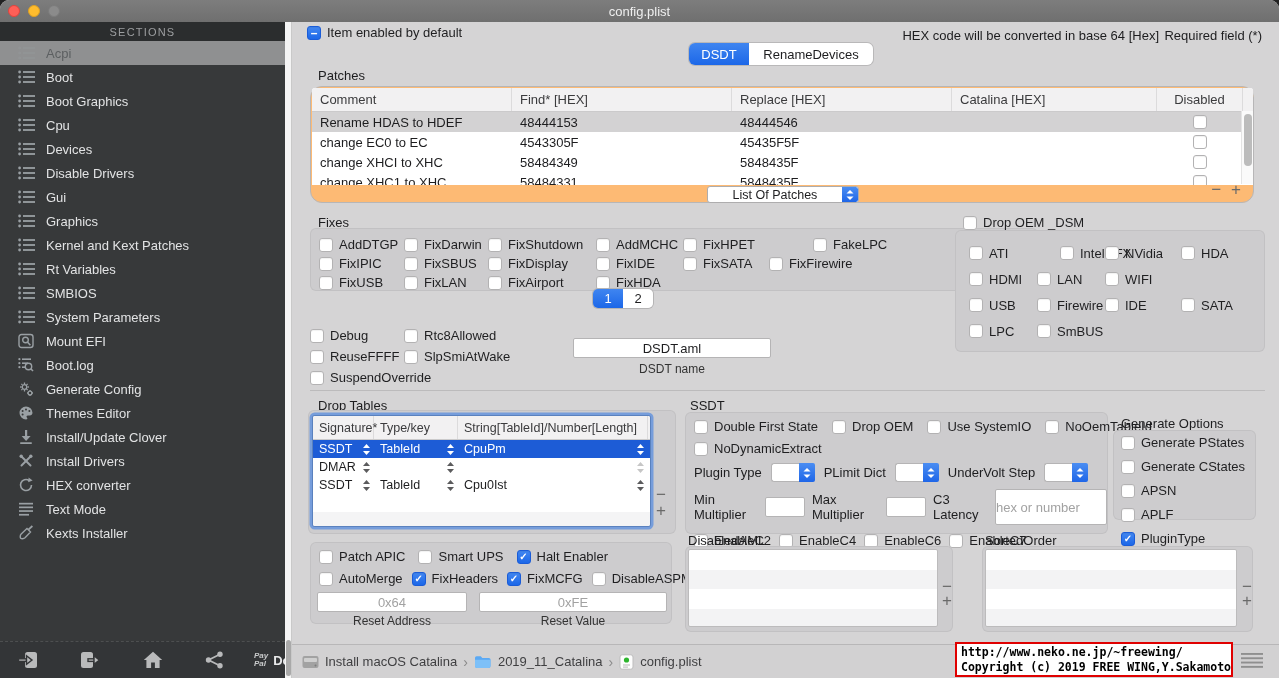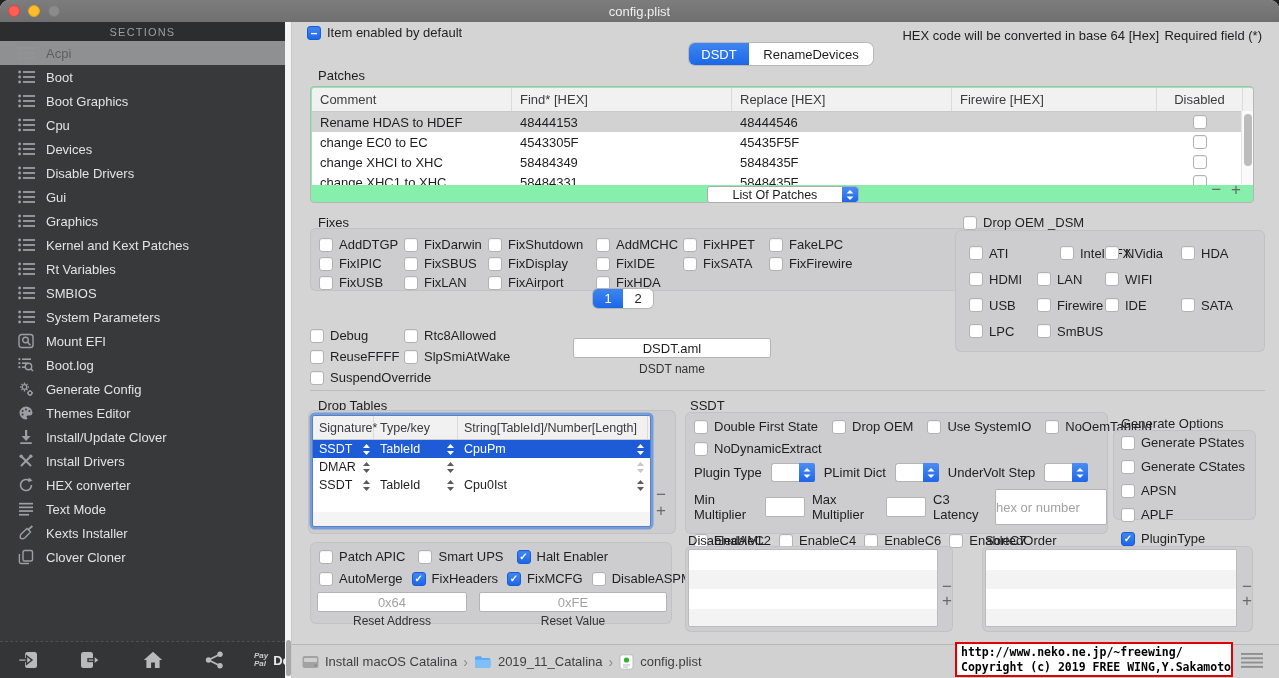--- a/index.html
+++ b/index.html
@@ -48,21 +48,21 @@
 
   .panel { position:absolute; background:#cdccce; border-radius:6px; border:1px solid rgba(0,0,0,.05); }
 
   
   .tabs { position:absolute; display:flex; border-radius:6px; overflow:hidden; box-shadow:0 0 0 1px #b9b8b9; height:22px;}
   .tab { display:flex; align-items:center; justify-content:center; font-size:13px; }
   .tab.active { background:linear-gradient(#3f85f0,#1c67e8); color:#fff; width:60px;}
   .tab.idle { background:#fff; color:#1d1d1f; width:124px; }
 
   
-  .pt-box { position:absolute; background:#86efac; border:1px solid #b7b6b7; border-radius:4px; }
+  .pt-box { position:absolute; background:#fdba74; border:1px solid #b7b6b7; border-radius:12px; }
   .pt-table { position:absolute; left:1px; top:1px; width:941px; height:97px; background:#fff; overflow:hidden; border-radius:3px 3px 0 0;}
   .pt-h { display:flex; height:24px; background:#f2f1f2; border-bottom:1px solid #cbcacb; }
   .pt-hc { display:flex; align-items:center; padding-left:8px; font-size:13px; color:#3b3b3d; border-right:1px solid #dcdbdc; }
   .pt-row { display:flex; height:20px; background:#fff; }
   .pt-row.sel { background:#d3d2d3; }
   .pt-c { display:flex; align-items:center; padding-left:8px; font-size:13px; overflow:hidden; white-space:nowrap;}
   .pt-check { display:flex; align-items:center; justify-content:center; }
   .pt-sb { position:absolute; right:0; top:24px; width:12px; height:73px; background:#fafafa; border-left:1px solid #e4e4e4;}
   .pt-sb .thumb { position:absolute; left:2px; top:3px; width:8px; height:52px; background:#bcbcbc; border-radius:4px;}
   .lop { position:absolute; left:396px; width:152px; height:17px; background:#fff; border:1px solid #aeadae; border-radius:3px;
@@ -414,29 +414,20 @@
           <span class="slabel">Text Mode</span>
         </div>
         <div class="side-item">
           <span class="sicon">
             <svg width="16" height="16" viewBox="0 0 16 16">
               <path d="M9 3.5 L12.5 7 L7 12.8 C5.6 14.2 3.2 13.8 2.7 13.3 C2.2 12.8 1.8 10.4 3.2 9 Z" fill="none" stroke="#9aa0a4" stroke-width="1.4"></path>
               <line x1="10.4" y1="4.6" x2="14.4" y2="1" stroke="#9aa0a4" stroke-width="1.8"></line>
             </svg>
           </span>
           <span class="slabel">Kexts Installer</span>
-        </div>
-        <div class="side-item">
-          <span class="sicon">
-            <svg width="16" height="16" viewBox="0 0 16 16">
-              <rect x="5" y="1.5" width="9.5" height="10.5" rx="1.5" fill="none" stroke="#9aa0a4" stroke-width="1.4"></rect>
-              <path d="M11 14.5 H3.2 a1.8 1.8 0 0 1 -1.8-1.8 V5" fill="none" stroke="#9aa0a4" stroke-width="1.4"></path>
-            </svg>
-          </span>
-          <span class="slabel">Clover Cloner</span>
         </div>
       </div>
     <div class="side-toolbar">
       <span class="tb-icon" style="margin-left:18px" id="ic-import">
           <svg width="20" height="18" viewBox="0 0 20 18">
             <rect x="7" y="1" width="12" height="16" rx="2.5" fill="#b9babb"></rect>
             <g stroke="#333537" stroke-width="1.4">
               <rect x="0.5" y="7.8" width="8" height="2.6" fill="#b9babb"></rect>
               <path d="M8.5 4.8 L14 9.1 L8.5 13.4 Z" fill="#b9babb"></path>
             </g>
@@ -496,21 +487,21 @@
       <div class="tab idle">RenameDevices</div>
     </div>
 
     <div class="abs lbl" style="left:26px; top:46px;">Patches</div>
     <div class="pt-box" style="left:18px; top:64px; width:944px; height:117px;">
       <div class="pt-table">
         <div class="pt-h" id="pt-head">
             <div class="pt-hc" style="width: 200px;">Comment</div>
             <div class="pt-hc" style="width: 220px;">Find* [HEX]</div>
             <div class="pt-hc" style="width: 220px;">Replace [HEX]</div>
-            <div class="pt-hc" style="width: 205px;">Firewire [HEX]</div>
+            <div class="pt-hc" style="width: 205px;">Catalina [HEX]</div>
             <div class="pt-hc" style="width: 86px; justify-content: center; padding-left: 0px;">Disabled</div>
           </div>
         <div id="pt-rows">
             <div class="pt-row sel">
               <div class="pt-c" style="width: 200px;">Rename HDAS to HDEF</div>
               <div class="pt-c" style="width: 220px;">48444153</div>
               <div class="pt-c" style="width: 220px;">48444546</div>
               <div class="pt-c" style="width: 205px;"></div>
               <div class="pt-c pt-check" style="width: 86px; padding-left: 0px; justify-content: center;">
                 <span class="cbx"></span>
@@ -590,21 +581,21 @@
                 <span class="cbx"></span>
                 <span class="cbl">AddMCHC</span>
               </label>
             </div>
             <div style="width: 86px;">
               <label class="cbrow">
                 <span class="cbx"></span>
                 <span class="cbl">FixHPET</span>
               </label>
             </div>
-            <div style="width: 120px;">
+            <div style="width: 120px; margin-left: 44px;">
               <label class="cbrow">
                 <span class="cbx"></span>
                 <span class="cbl">FakeLPC</span>
               </label>
             </div>
           </div>
           <div style="display: flex; height: 19px; align-items: center;">
             <div style="width: 85px;">
               <label class="cbrow">
                 <span class="cbx"></span>

